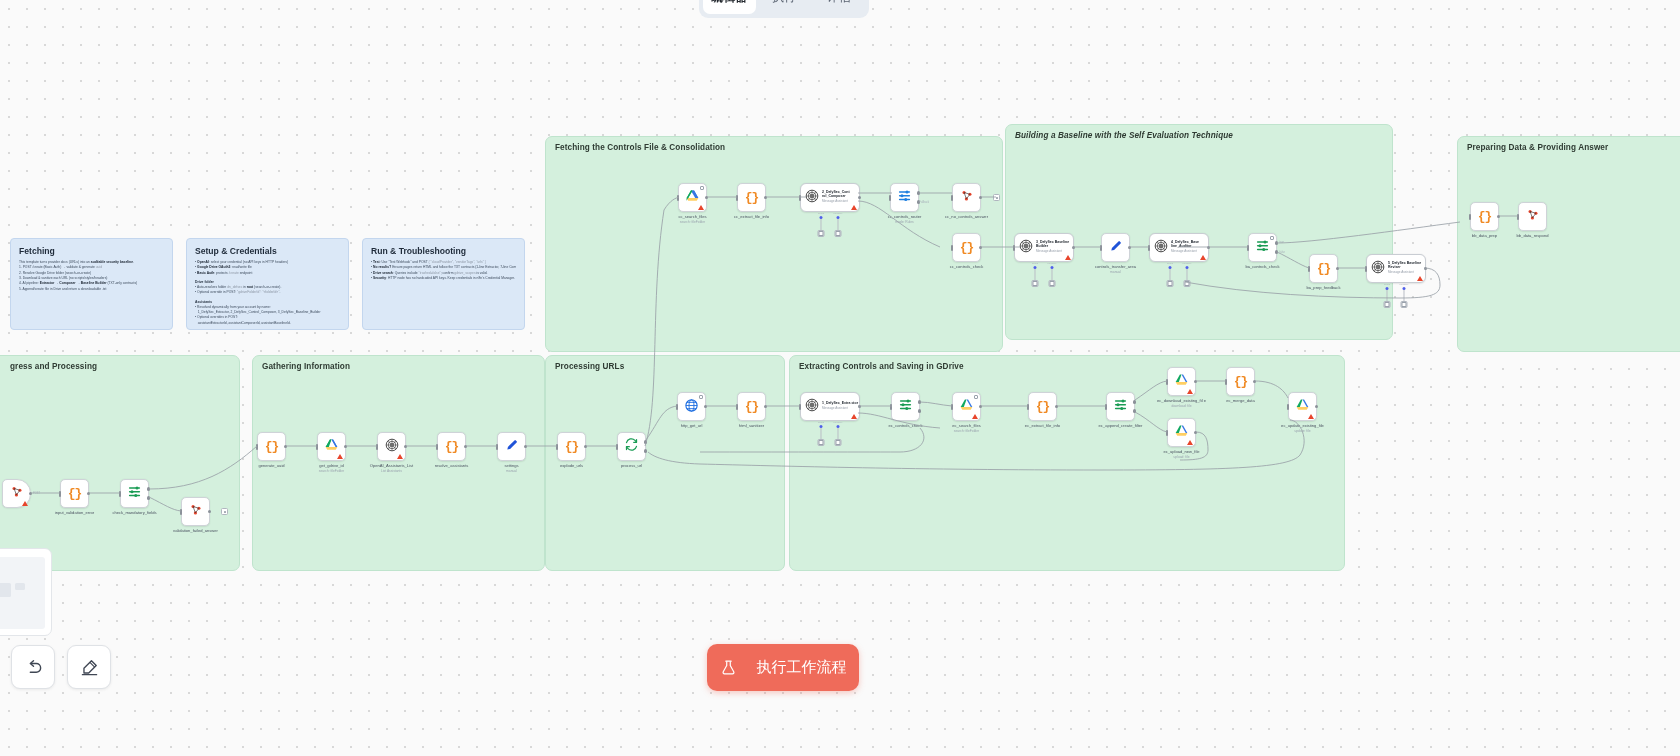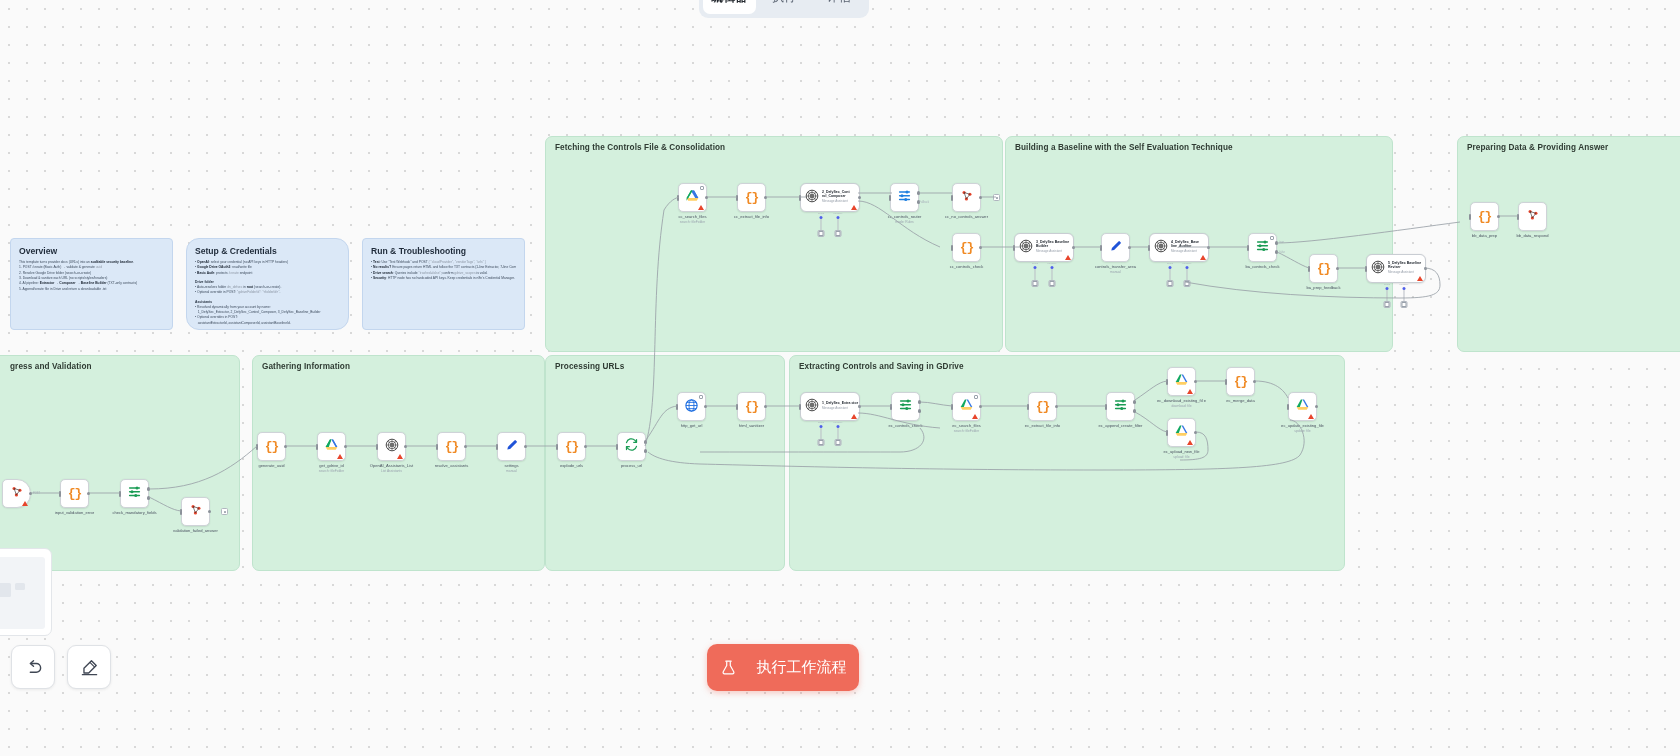--- a/index.html
+++ b/index.html
@@ -217,32 +217,32 @@
     <path d="M1135 400 C 1150 390, 1158 382, 1167 381"></path>
     <path d="M1135 412 C 1150 420, 1158 430, 1167 432"></path>
     <path d="M1196 381 H1226"></path>
     <path d="M1255 381 C 1275 381, 1284 390, 1288 398"></path>
     <path d="M1196 432 C 1206 432, 1208 440, 1208 450 C 1208 458, 1200 460, 1180 460"></path>
     <path d="M1290 420 C 1300 420, 1310 440, 1300 455 C 1290 468, 1230 470, 1100 470 C 920 470, 780 466, 700 464 C 670 463, 655 458, 648 452"></path>
     <path d="M920 428 C 930 440, 920 452, 900 452 C 850 452, 780 452, 700 452"></path>
   </svg>
 
   <div class="note" style="left:10px; top:238px; width:163px; height:92px;">
-    <h4>Overview</h4>
+    <h4>Fetching</h4>
     <div id="note0-body">
         <div class="ln">This template turns provider docs (URLs) into an <b>auditable security baseline</b>.</div>
         <div class="ln">1. POST /create (Basic Auth) → validate &amp; generate <i>uuid</i></div>
         <div class="ln">2. Resolve Google Drive folder (search-or-create)</div>
         <div class="ln">3. Download &amp; sanitize each URL (no scripts/styles/headers)</div>
         <div class="ln">4. AI pipeline: <b>Extractor → Composer → Baseline Builder</b> (TXT-only contracts)</div>
         <div class="ln">5. Append/create file in Drive and return a downloadable .txt</div>
       </div>
   </div>
 
-  <div class="note" style="left:186px; top:238px; width:163px; height:92px;border-radius:13px;">
+  <div class="note" style="left:186px; top:238px; width:163px; height:92px;">
     <h4>Setup &amp; Credentials</h4>
     <div id="note1-body">
         <div class="ln">• <b>OpenAI</b>: select your credential (no API keys in HTTP headers)</div>
         <div class="ln">• <b>Google Drive OAuth2</b>: read/write file</div>
         <div class="ln">• <b>Basic Auth</b>: protects <i>/create</i> endpoint</div>
         <div class="sub">Drive folder</div>
         <div class="ln">• Auto-resolves folder <i>dn_defsec</i> in <b>root</b> (search-or-create).</div>
         <div class="ln">• Optional override in POST: <i>"gdriveFolderId": "&lt;folderId&gt;"</i>.</div>
         <div class="sub">Assistants</div>
         <div class="ln">• Resolved dynamically from your account by name:</div>
@@ -258,28 +258,28 @@
         <div class="ln">• <b>Test</b>: Use "Test Webhook" and POST <i>{ "cloudProvider", "vendorTags", "urls" }</i></div>
         <div class="ln">• <b>No results?</b> Ensure pages return HTML and follow the TXT contracts (1-line Extractor, 7-line Composer).</div>
         <div class="ln">• <b>Drive search</b>: Queries include <i>"trashed=false"</i>; confirm <i>gdrive_scopes</i> is valid.</div>
         <div class="ln">• <b>Security</b>: HTTP node has no hardcoded API keys. Keep credentials in n8n's Credential Manager.</div>
       </div>
   </div>
 
   <div class="group" style="left:545px; top:136px; width:458px; height:216px;padding-left:14px;">
     <div class="gtitle">Fetching the Controls File &amp; Consolidation</div>
   </div>
-  <div class="group" style="left:1005px; top:136px; width:388px; height:216px;">
+  <div class="group" style="left:1005px; top:124px; width:388px; height:216px;font-style:italic;">
     <div class="gtitle">Building a Baseline with the Self Evaluation Technique</div>
   </div>
   <div class="group" style="left:1457px; top:136px; width:240px; height:216px;">
     <div class="gtitle">Preparing Data &amp; Providing Answer</div>
   </div>
   <div class="group" style="left:-160px; top:355px; width:400px; height:216px;">
-    <div class="gtitle" style="left:169px;">gress and Validation</div>
+    <div class="gtitle" style="left:169px;">gress and Processing</div>
   </div>
   <div class="group" style="left:252px; top:355px; width:293px; height:216px;">
     <div class="gtitle">Gathering Information</div>
   </div>
   <div class="group" style="left:789px; top:355px; width:556px; height:216px;">
     <div class="gtitle">Extracting Controls and Saving in GDrive</div>
   </div>
   <div class="group" style="left:545px; top:355px; width:240px; height:216px;">
     <div class="gtitle">Processing URLs</div>
   </div>

